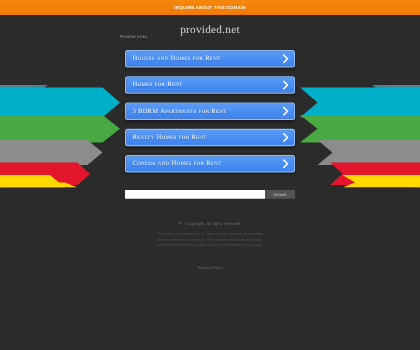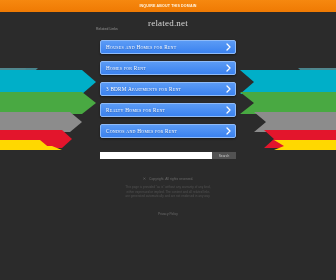--- a/index.html
+++ b/index.html
@@ -212,21 +212,21 @@
 </style>
 </head>
 <body>
 
 <div class="banner-strip"></div>
 <div class="banner-inner">
   <span class="banner-text">Inquire about this domain</span>
 </div>
 
 <div class="header">
-  <span class="domain-title">related.net</span>
+  <span class="domain-title">provided.net</span>
 </div>
 
 <div class="related-links">Related Links</div>
 
 <div class="deco">
   <svg width="336" height="116" viewBox="0 0 336 116" xmlns="http://www.w3.org/2000/svg">
 
     <g opacity="0.55">
       <polygon points="0,34 38,34 18,53 0,53" fill="#5ed0e0"></polygon>
       <polygon points="0,53 30,44 48,62 0,72" fill="#8cc97f"></polygon>

